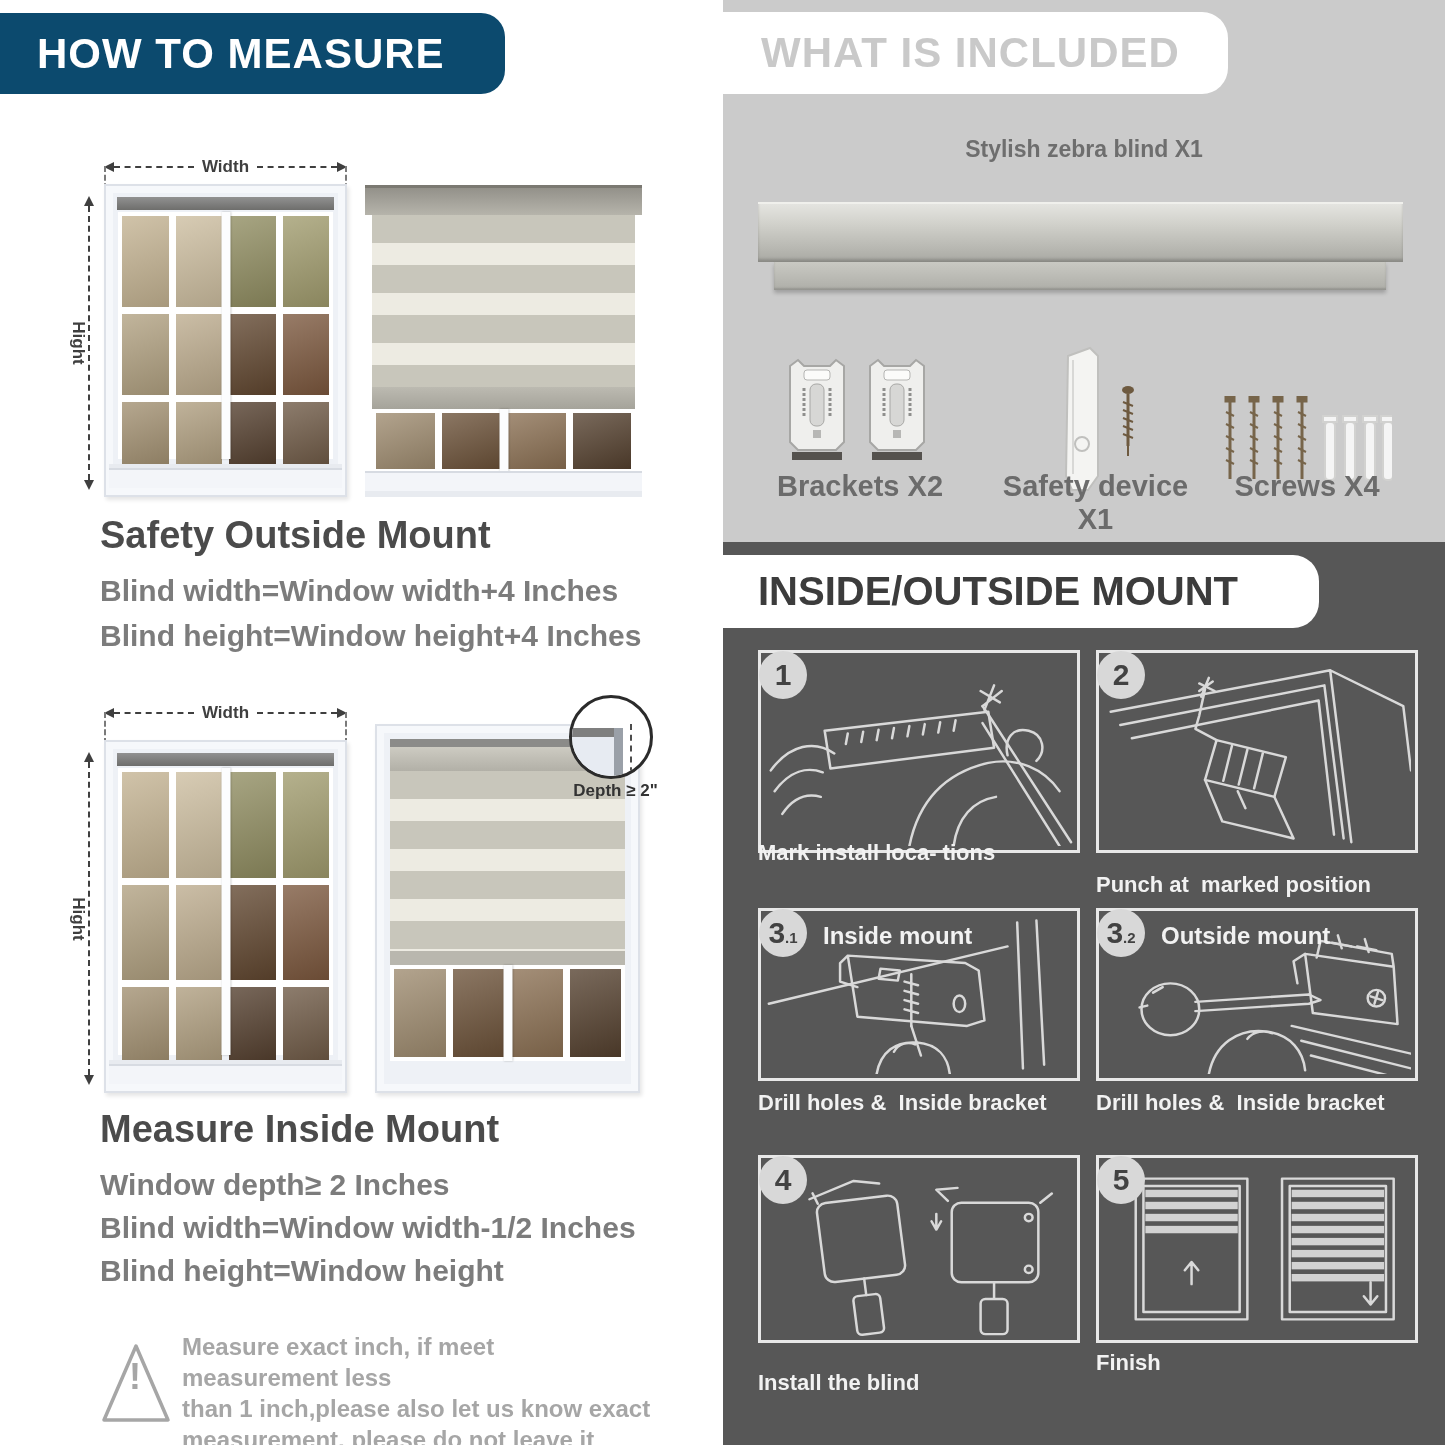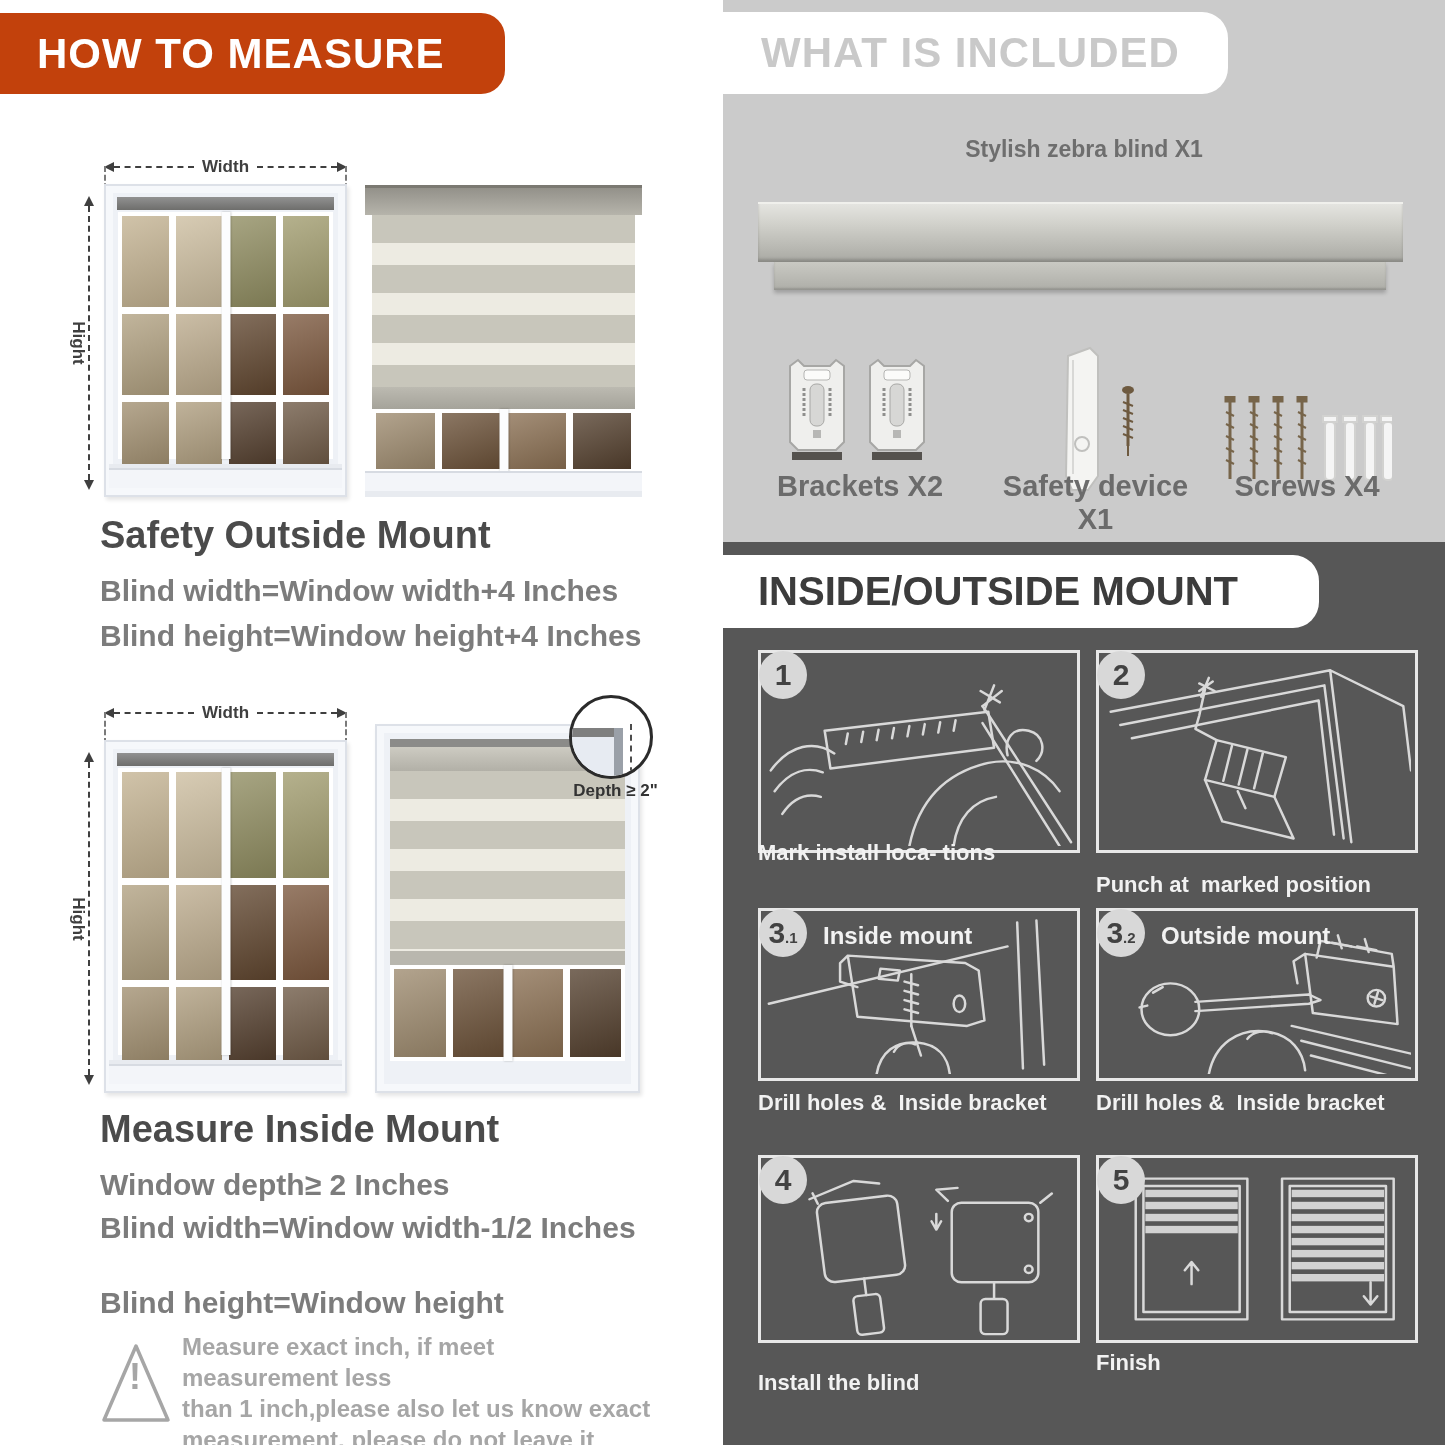--- a/index.html
+++ b/index.html
@@ -1,21 +1,21 @@
 <!DOCTYPE html>
 <html><head>
 <meta charset="utf-8">
 <style>
   html,body{margin:0;padding:0;background:#ffffff;}
   #stage{position:relative;width:1445px;height:1445px;background:#ffffff;overflow:hidden;
          font-family:"Liberation Sans",sans-serif;}
   .abs{position:absolute;}
 
   
-  .badge-gray{left:0;top:13px;width:505px;height:81px;background:#c2410c;
+  .badge-gray{left:0;top:13px;width:505px;height:81px;background:#0c4a6e;
     border-radius:0 24px 24px 0;color:#ffffff;font-weight:bold;font-size:42px;
     line-height:81px;padding-left:37px;letter-spacing:1px;box-sizing:border-box;}
   .badge-white-top{left:723px;top:12px;width:505px;height:82px;background:#ffffff;
     border-radius:0 26px 26px 0;color:#c9c9c9;font-weight:bold;font-size:42px;
     line-height:82px;padding-left:38px;letter-spacing:1px;box-sizing:border-box;}
   .badge-white-dark{left:723px;top:555px;width:596px;height:73px;background:#ffffff;
     border-radius:0 26px 26px 0;color:#3c3c3c;font-weight:bold;font-size:40px;
     line-height:73px;padding-left:35px;box-sizing:border-box;}
 
   
@@ -236,21 +236,21 @@
     <div class="dc-panel"></div>
     <div class="dc-grayh"></div>
     <div class="dc-grayv"></div>
     <div class="dc-dash"></div>
   </div>
   <div class="abs depth-label">Depth ≥ 2"</div>
 
   <div class="abs h-left" style="left:100px;top:1108px;">Measure Inside Mount</div>
   <div class="abs t-left" style="left:100px;top:1168px;">Window depth≥ 2 Inches</div>
   <div class="abs t-left" style="left:100px;top:1211px;">Blind width=Window width-1/2 Inches</div>
-  <div class="abs t-left" style="left:100px;top:1254px;margin-top:32px;">Blind height=Window height</div>
+  <div class="abs t-left" style="left:100px;top:1254px;">Blind height=Window height</div>
 
   <svg class="abs warn-tri" width="76" height="90" viewBox="0 0 76 90">
     <path d="M38,8 L70,82 L6,82 Z" fill="none" stroke="#a6a6a6" stroke-width="3.5" stroke-linejoin="round"></path>
   </svg>
   <div class="abs warn-excl">!</div>
   <div class="abs" style="left:182px;top:1331px;width:470px;">
     <div class="warn-line">Measure exact inch, if meet measurement less</div>
     <div class="warn-line">than 1 inch,please also let us know exact</div>
     <div class="warn-line">measurement, please do not leave it</div>
   </div>

